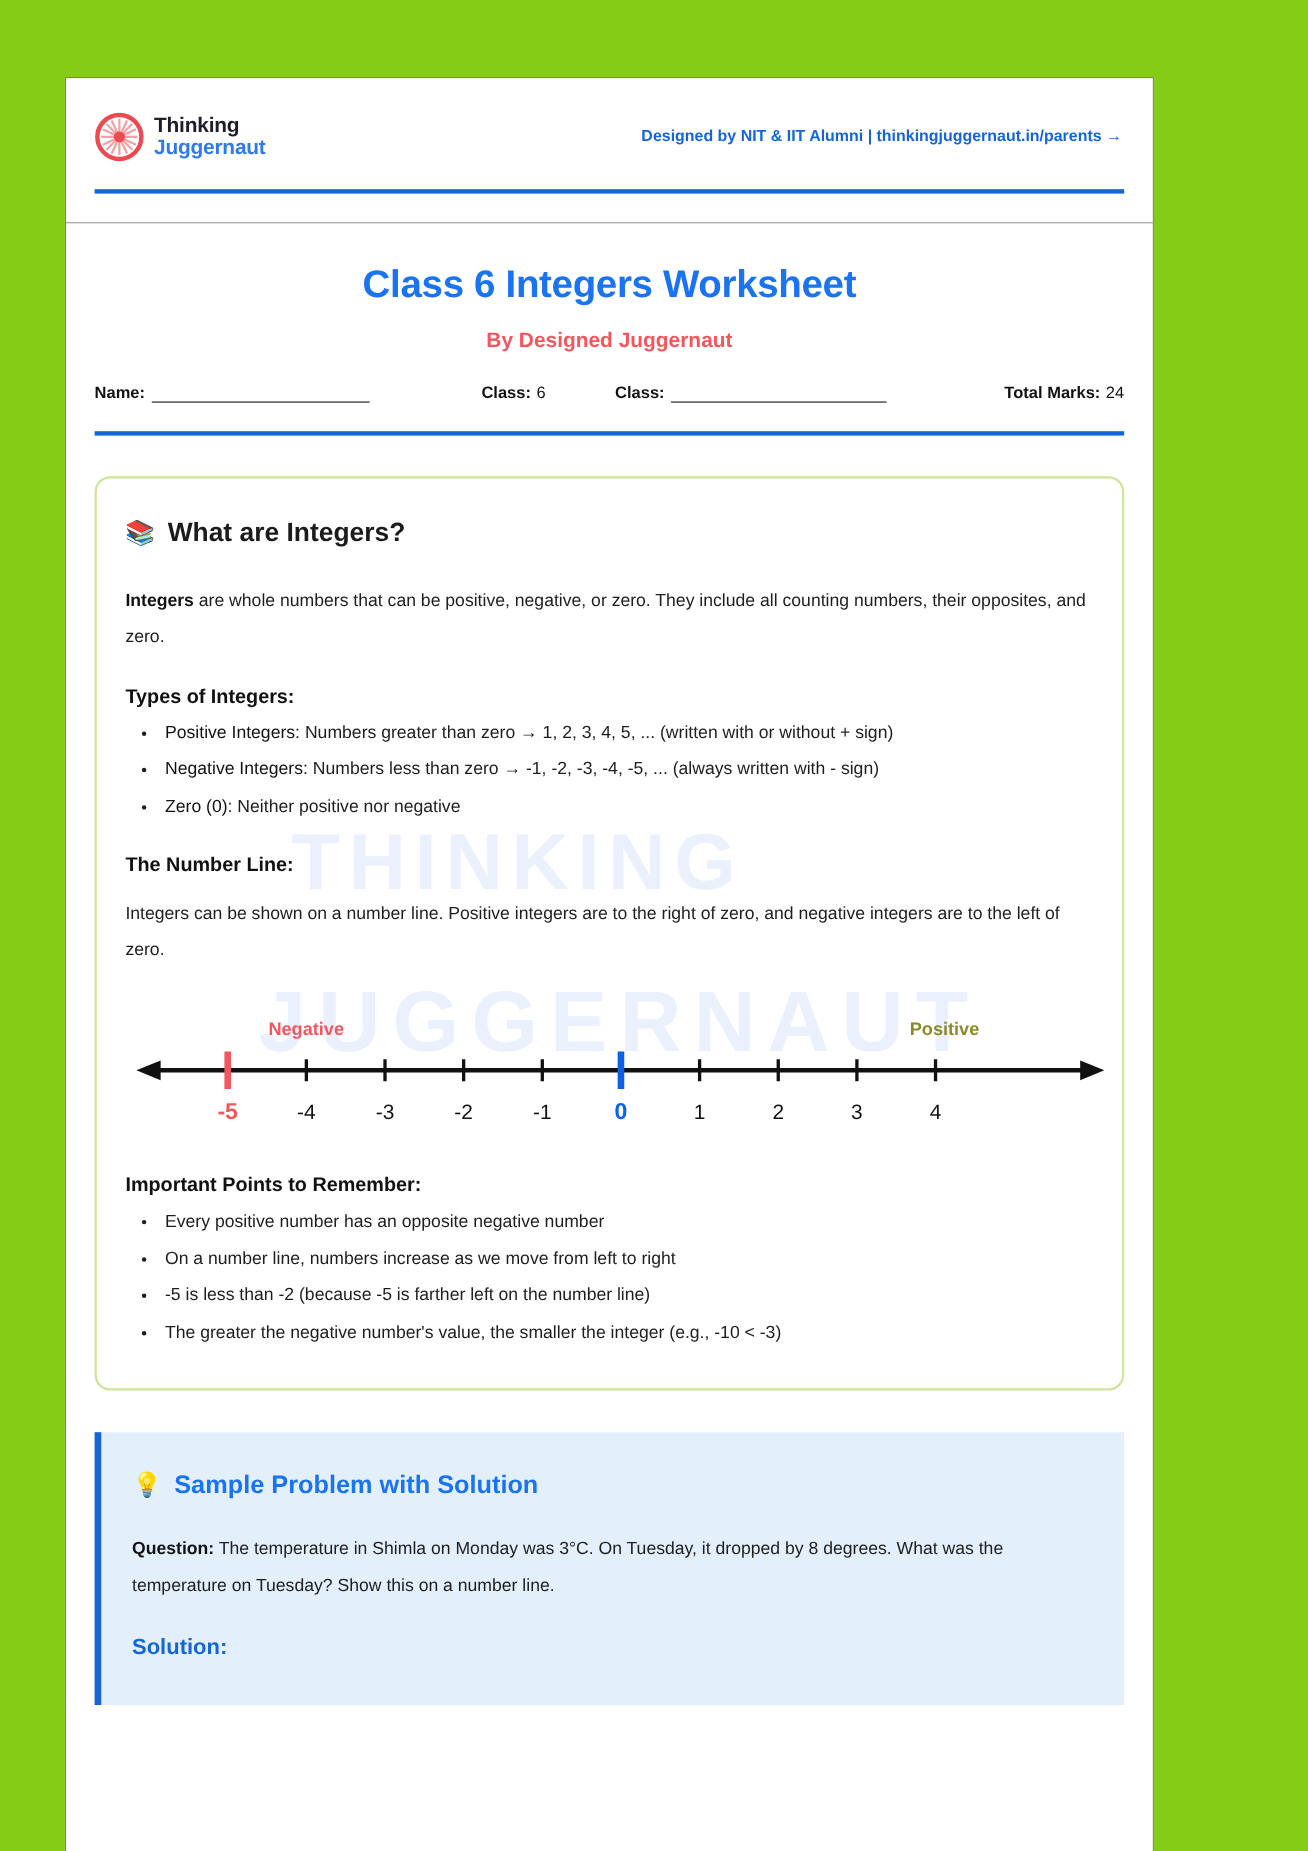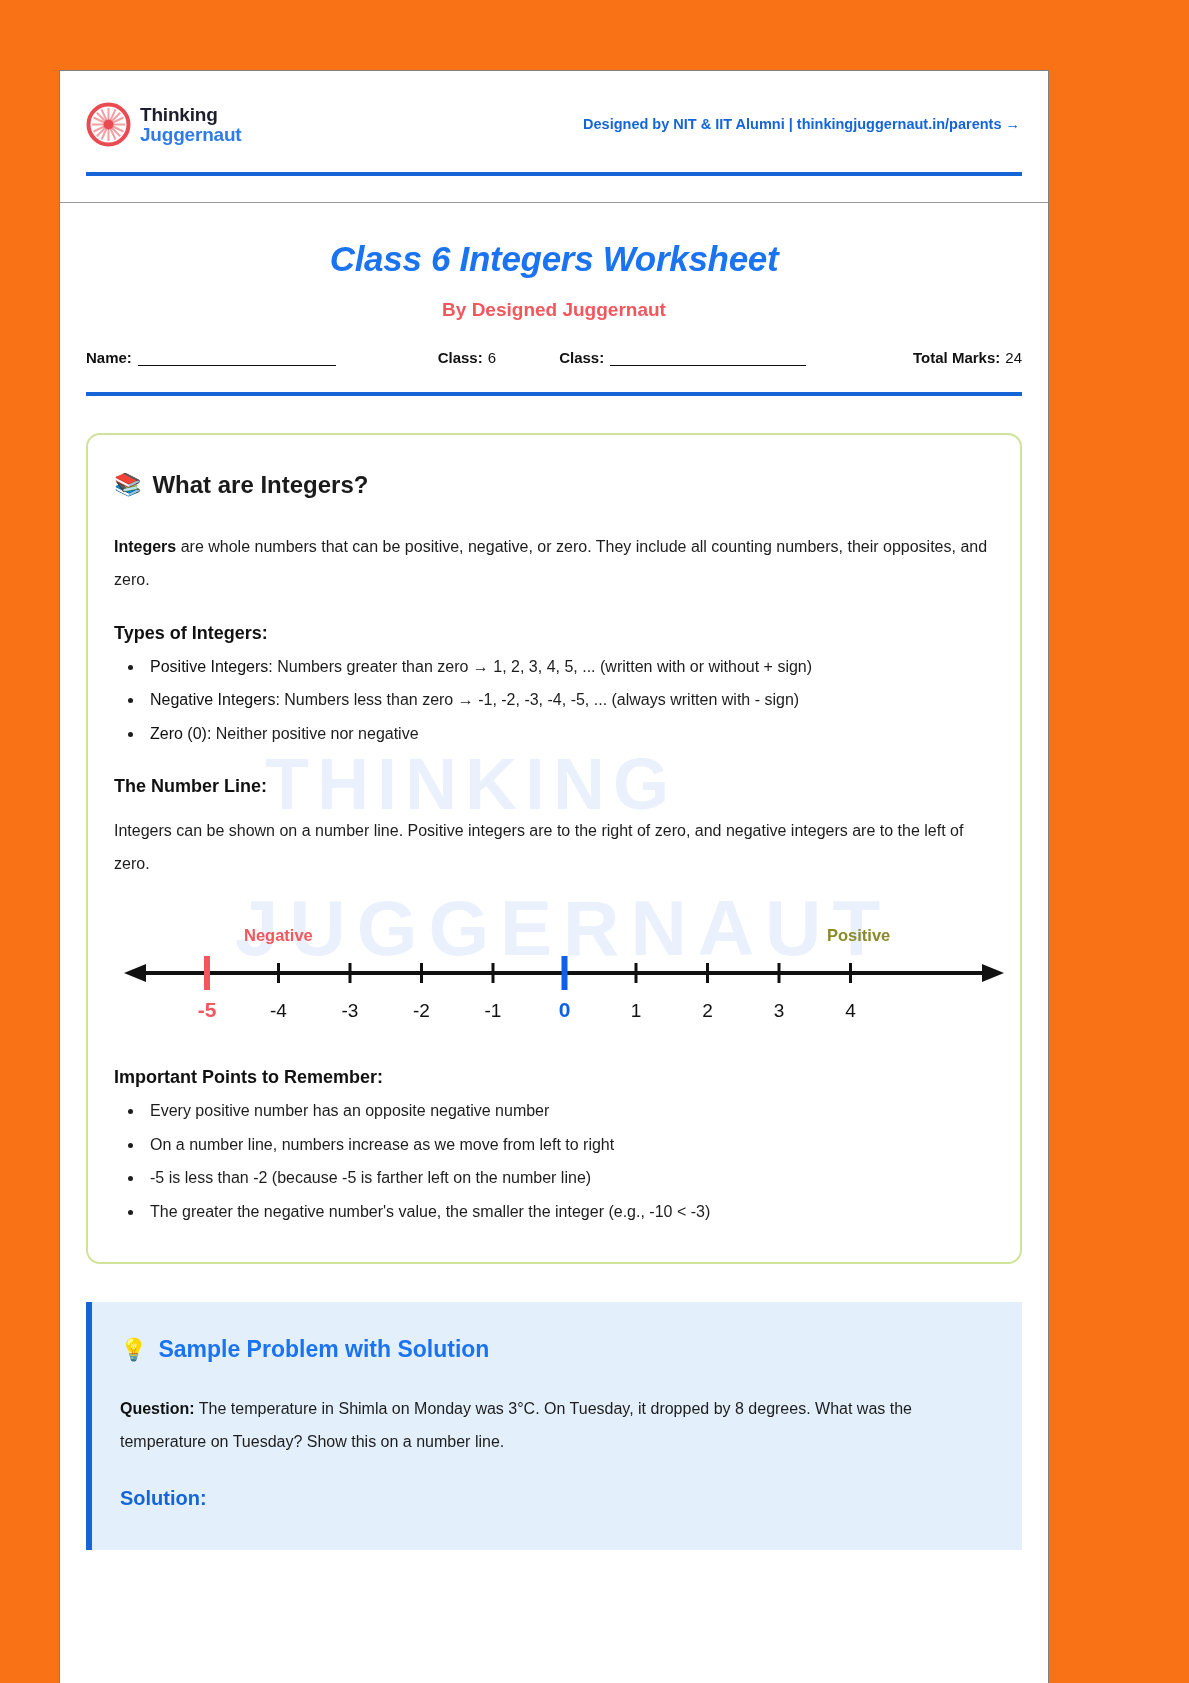--- a/index.html
+++ b/index.html
@@ -8,21 +8,21 @@
     width: 1189px;
     height: 1683px;
     background: #ffffff;
     font-family: "Liberation Sans", sans-serif;
   }
 
   #page {
     position: relative;
     width: 1189px;
     height: 1683px;
-    background: #f97316;
+    background: #84cc16;
     overflow: hidden;
   }
 
   
   .sheet {
     position: absolute;
     left: 59px;
     top: 70px;
     width: 990px;
     min-height: 1620px;
@@ -86,21 +86,20 @@
   }
 
   
   .title-block { padding: 36px 26px 0; position: relative; }
   .worksheet-title {
     text-align: center;
     font-size: 35px;
     font-weight: bold;
     color: #1a73f0;
     letter-spacing: -0.3px;
-    font-style: italic;
   }
   .worksheet-sub {
     text-align: center;
     font-size: 19px;
     font-weight: bold;
     color: #f4565d;
     margin-top: 20px;
   }
   .meta-row {
     display: flex;

